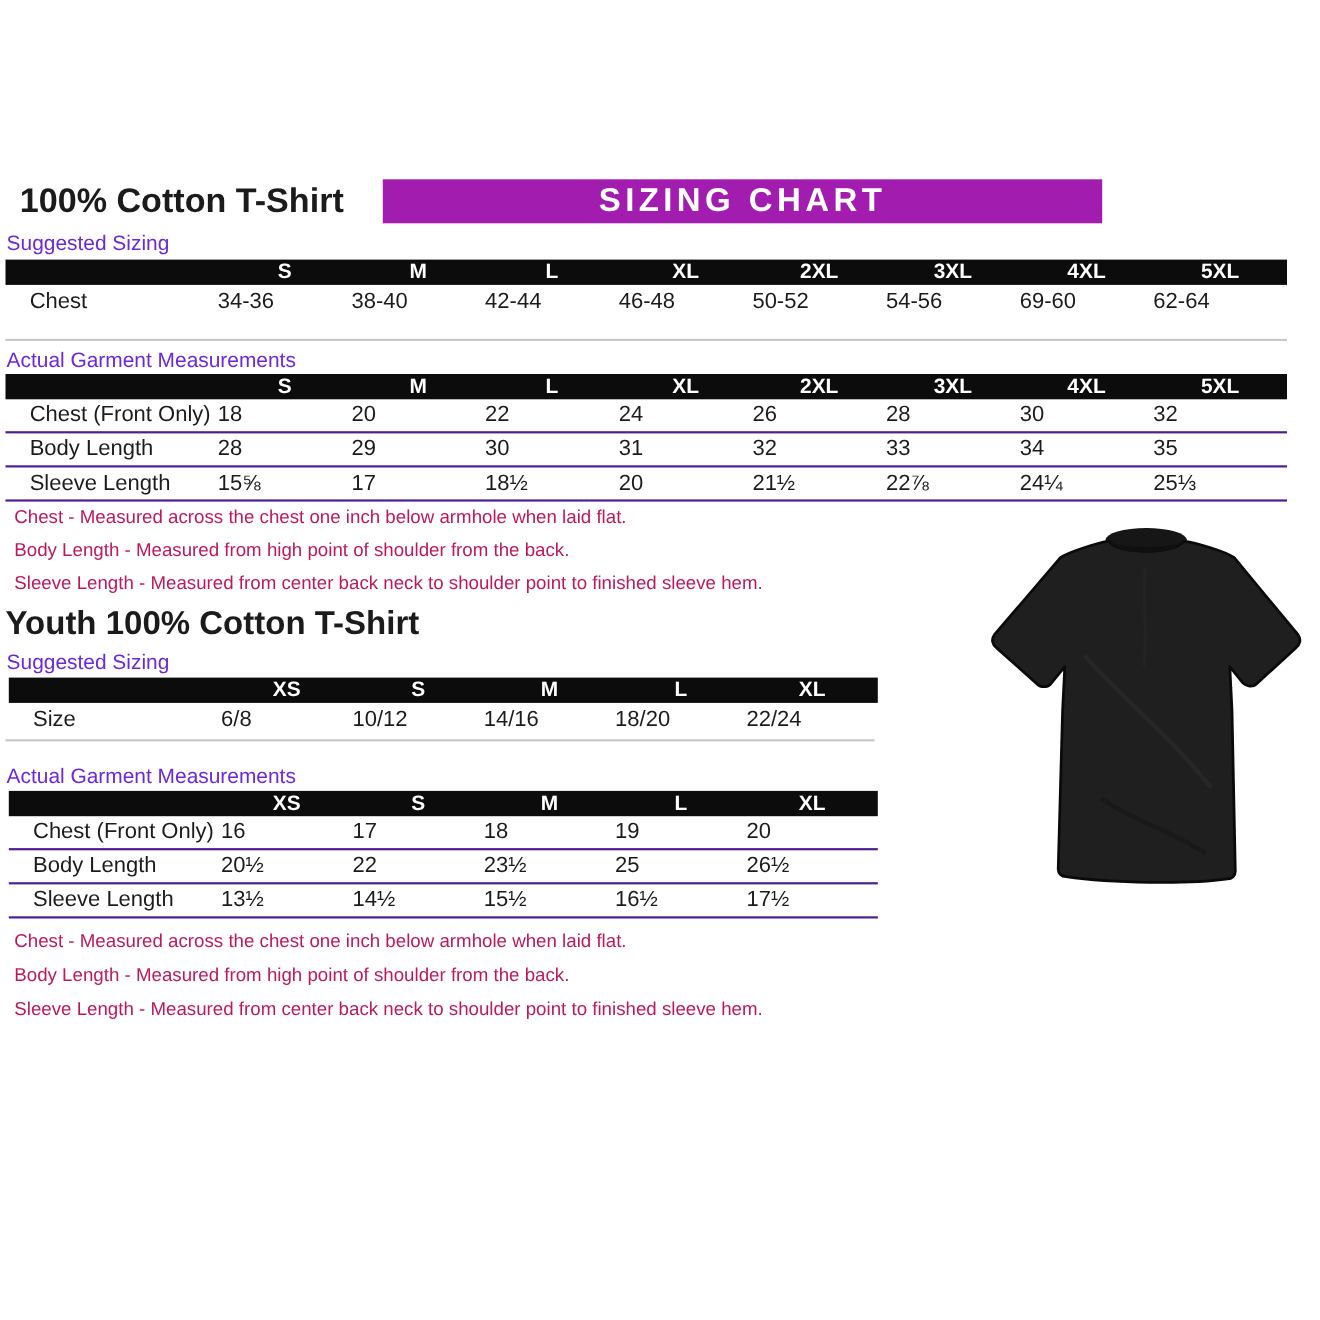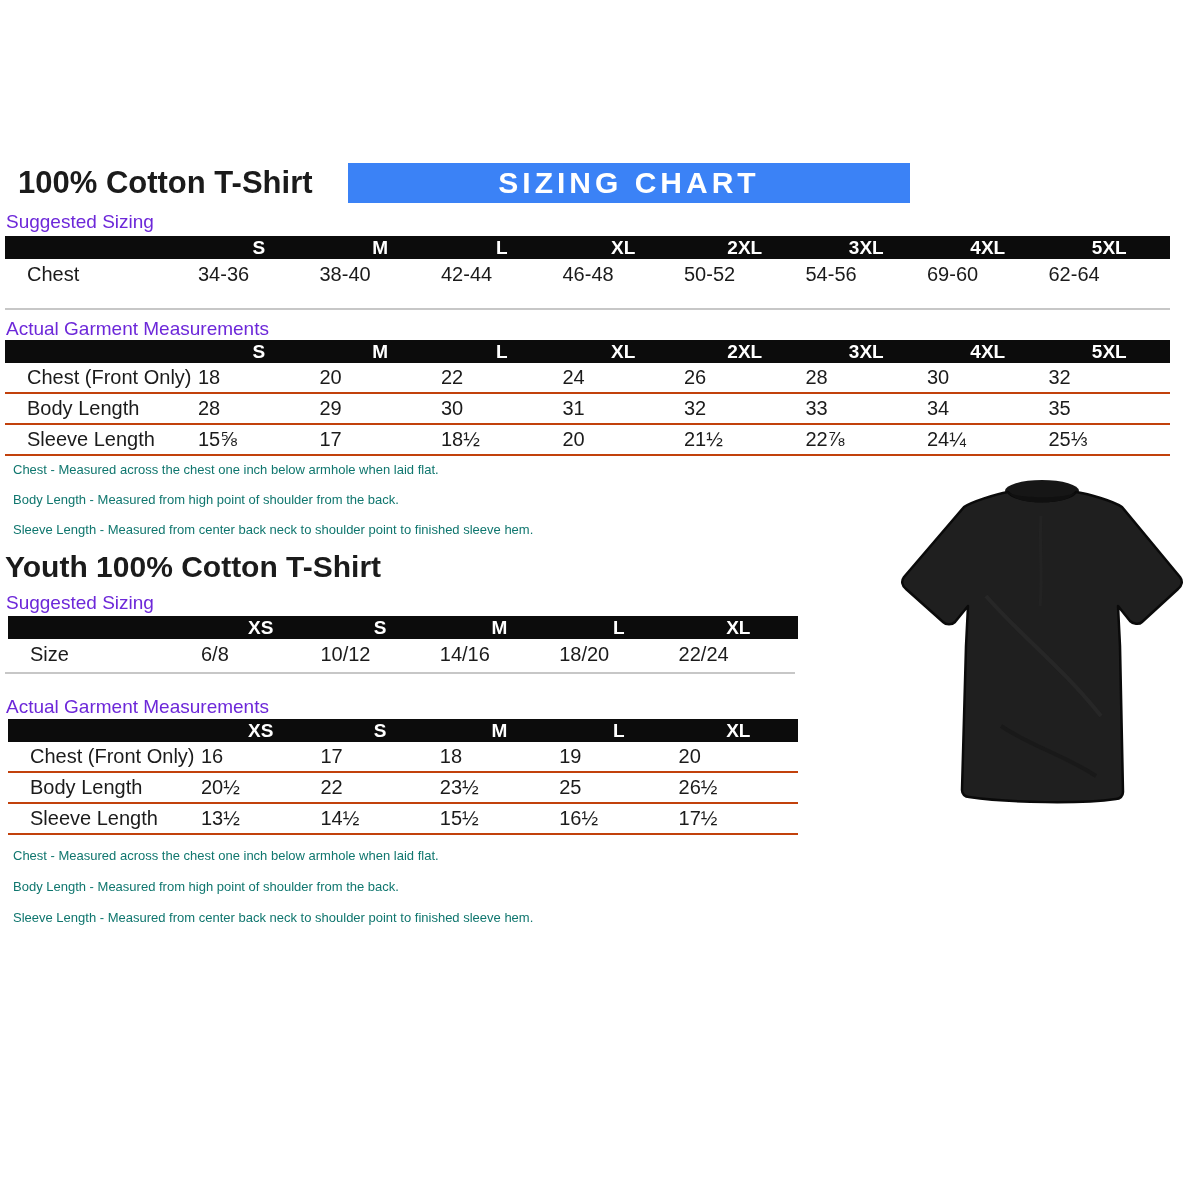--- a/index.html
+++ b/index.html
@@ -4,43 +4,43 @@
 <style>
   html,body{margin:0;padding:0;}
   body{
     width:1200px;height:1200px;position:relative;background:#ffffff;
     font-family:"Liberation Sans","DejaVu Sans",sans-serif;color:#1b1b1b;
     overflow:hidden;
   }
   .abs{position:absolute;}
   .title{font-weight:700;font-size:31px;letter-spacing:0;}
   .banner{
-    left:348px;top:163px;width:562px;height:40px;background:#3b82f6;color:#ffffff;
+    left:348px;top:163px;width:654px;height:40px;background:#a21caf;color:#ffffff;
     display:flex;align-items:center;justify-content:center;
     font-weight:700;font-size:30px;letter-spacing:4px;
   }
   .section-heading{font-size:19px;color:#6d28d9;}
   .sizing-table{left:5px;width:1165px;--lbl:193px;--n:8;}
   .youth-table{left:8px;width:790px;--lbl:193px;--n:5;}
   .thead{
     display:grid;grid-template-columns:var(--lbl) repeat(var(--n),1fr);
     background:#0c0c0c;height:23px;align-items:center;
   }
   .thead .col{color:#ffffff;font-weight:700;font-size:19px;text-align:center;}
   .trow{
     display:grid;grid-template-columns:var(--lbl) repeat(var(--n),1fr);
     align-items:center;height:29px;font-size:20px;
   }
   .sug .trow{height:31px;border-bottom:none;}
-  .act .trow{border-bottom:2px solid #c2410c;}
+  .act .trow{border-bottom:2px solid #4c1d95;}
   .cell.label{padding-left:22px;white-space:nowrap;}
   .cell.label .b{font-weight:400;}
   .cell.val{text-align:left;}
   .faint-line{height:2px;background:#c7c7c7;}
-  .notes{font-size:13px;line-height:30px;color:#0f766e;}
+  .notes{font-size:17px;line-height:30px;color:#be185d;}
   .notes div{white-space:nowrap;}
   .tee{left:891px;top:476px;}
 </style>
 </head>
 <body>
 
 <div class="abs title" style="left:18px;top:165px;">100% Cotton T-Shirt</div>
 <div class="abs banner">SIZING CHART</div>
 
 <div class="abs section-heading" style="left:6px;top:211px;">Suggested Sizing</div>

